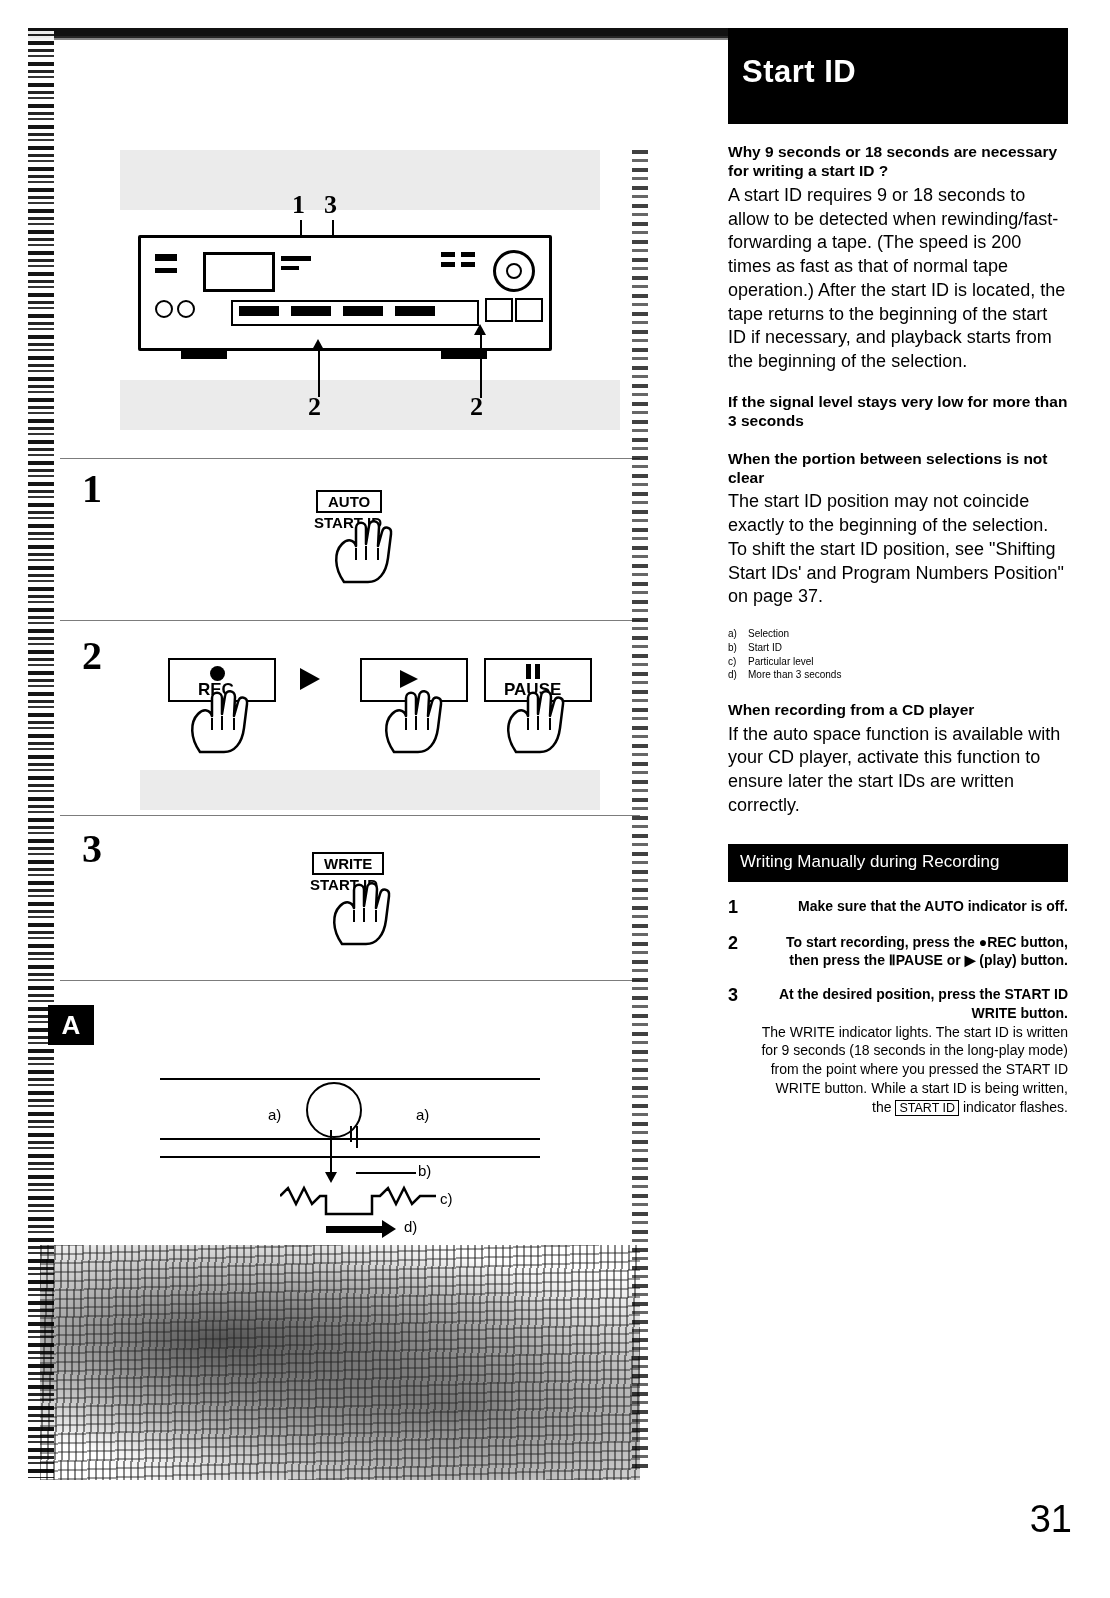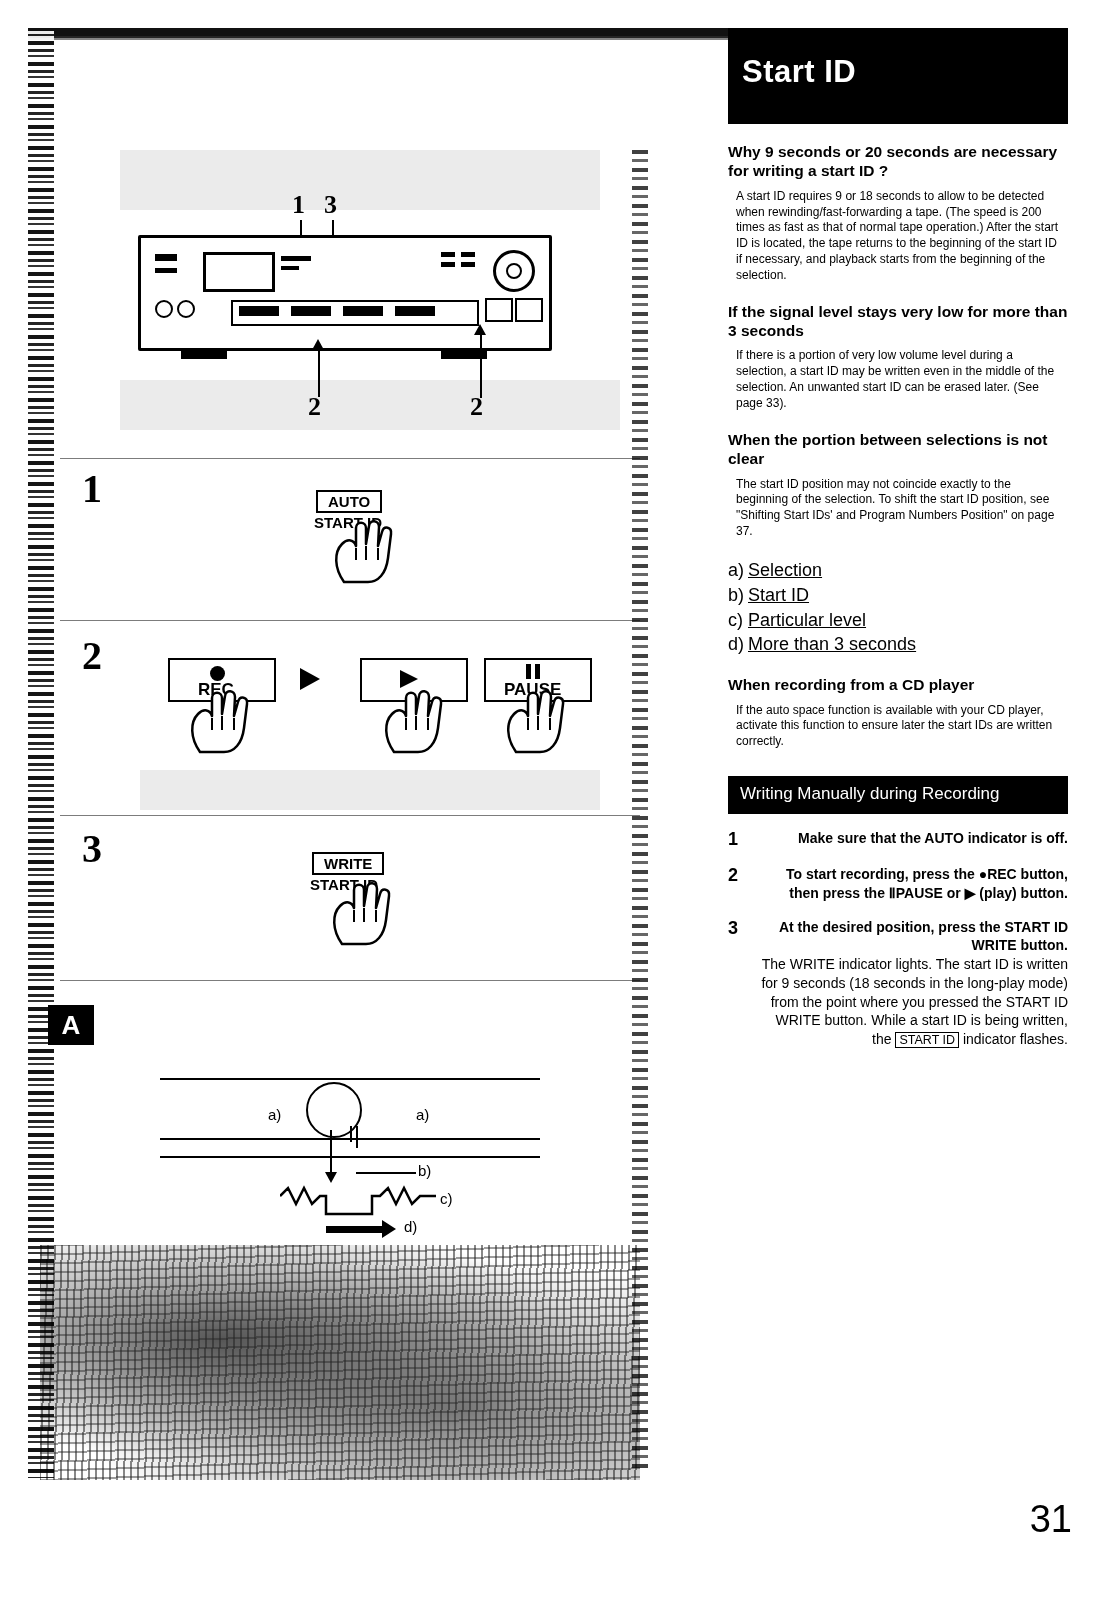--- a/index.html
+++ b/index.html
@@ -27,22 +27,22 @@
      opacity:.85;}
   .smudge{position:absolute;background:rgba(0,0,0,.08);}
 
   
   #right{position:absolute;left:728px;top:28px;width:340px;}
   .hdr-bar{background:#000;color:#fff;height:96px;width:340px;position:relative;}
   .hdr-bar .t{position:absolute;left:14px;top:26px;font-size:31px;font-weight:bold;letter-spacing:.5px;}
 
   .sec{margin-top:18px;}
   .sec h3{font-size:15.5px;line-height:1.25;font-weight:bold;margin:0 0 3px 0;}
-  .sec p{font-size:12px;line-height:1.32;margin:8px;}
-  .sec ul{list-style:none;margin:2px 0 0 0;padding:0;font-size:18px;line-height:1.38;text-decoration:underline;}
+  .sec p{font-size:18px;line-height:1.32;margin:0;}
+  .sec ul{list-style:none;margin:2px 0 0 0;padding:0;font-size:10px;line-height:1.38;}
   .sec ul li span.lbl{display:inline-block;width:20px;}
 
   .badge-A{display:inline-block;width:17px;height:17px;background:#000;color:#fff;font-size:13px;
      font-weight:bold;text-align:center;line-height:17px;vertical-align:-2px;margin-left:4px;}
 
   .blk-hdr{background:#000;color:#fff;padding:7px 10px 9px 12px;font-size:17px;line-height:1.3;margin-top:26px;}
 
   .step{display:flex;margin-top:15px;}
   .step .num{width:26px;font-size:18px;font-weight:bold;flex:0 0 26px;}
   .step .body{flex:1;font-size:14px;line-height:1.34;text-align:right;}
@@ -235,27 +235,26 @@
 
   </div>
 
   <div id="right">
 
     <div class="hdr-bar">
       <div class="t">Start ID</div>
     </div>
 
     <div class="sec">
-      <h3>Why 9 seconds or 20 seconds are necessary for writing a start ID ?</h3>
+      <h3>Why 9 seconds or 18 seconds are necessary for writing a start ID ?</h3>
       <p>A start ID requires 9 or 18 seconds to allow to be detected when rewinding/fast-forwarding a tape. (The speed is 200 times as fast as that of normal tape operation.) After the start ID is located, the tape returns to the beginning of the start ID if necessary, and playback starts from the beginning of the selection.</p>
     </div>
 
     <div class="sec">
       <h3>If the signal level stays very low for more than 3 seconds</h3>
-      <p>If there is a portion of very low volume level during a selection, a start ID may be written even in the middle of the selection. An unwanted start ID can be erased later. (See page 33).</p>
     </div>
 
     <div class="sec">
       <h3>When the portion between selections is not clear</h3>
       <p>The start ID position may not coincide exactly to the beginning of the selection. To shift the start ID position, see "Shifting Start IDs' and Program Numbers Position" on page 37.</p>
     </div>
 
     <div class="sec">
       <ul>
         <li><span class="lbl">a)</span><span>Selection</span></li>

